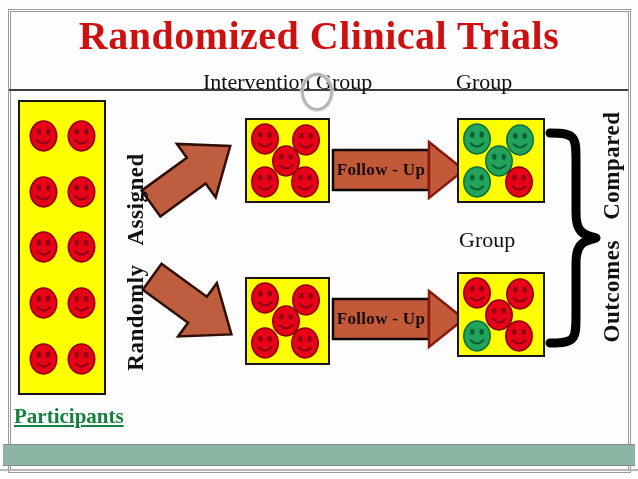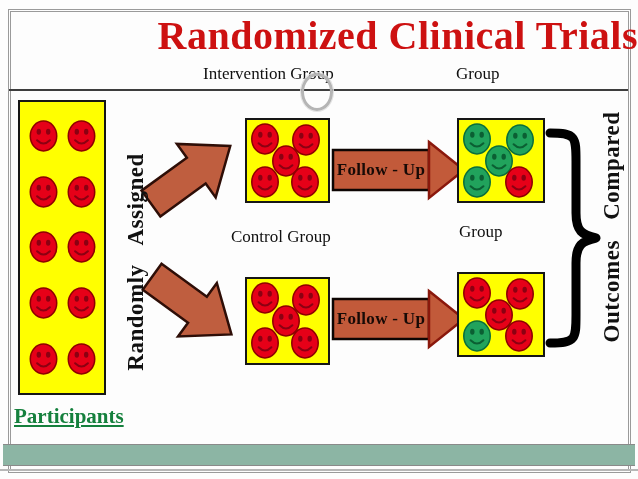--- a/index.html
+++ b/index.html
@@ -6,21 +6,21 @@
   body{
     width:638px;height:479px;position:relative;overflow:hidden;
     background:#fdfdfd;
     font-family:"Liberation Serif","DejaVu Serif",serif;
   }
   .frame{
     position:absolute;left:8px;top:9px;width:617px;height:458px;
     border:3px double #9a9a9a;background:transparent;z-index:0;
   }
   .slide-title{
-    position:absolute;top:12px;left:0;right:0;text-align:right;
+    position:absolute;top:12px;left:0;right:0;text-align:center;
     font-size:40px;font-weight:bold;color:#cd1111;letter-spacing:0.5px;z-index:3;
   }
   .title-rule{
     position:absolute;left:9px;right:10px;top:89px;height:2px;background:#3d3d3d;z-index:1;
   }
   .circle-mark{
     position:absolute;left:301px;top:73px;width:26px;height:32px;
     border:3px solid #b5b5b5;border-radius:50%;z-index:4;background:transparent;
     box-shadow:0 0 0 1px #e3e3e3;
   }
@@ -36,21 +36,21 @@
   .box-mid-bottom{left:245px;top:277px;width:85px;height:88px;}
   .box-right-bottom{left:457px;top:272px;width:88px;height:85px;}
   .dice .face{position:absolute;width:29px;height:33px;transform:translate(-50%,-50%);}
   .dice .p0{left:22%;top:23%}
   .dice .p1{left:73%;top:25%}
   .dice .p2{left:48%;top:50%}
   .dice .p3{left:22%;top:76%}
   .dice .p4{left:72%;top:76%}
   .face svg{display:block;width:100%;height:100%;}
   .glabel{
-    position:absolute;font-size:17px;line-height:26px;color:#101010;z-index:3;white-space:nowrap;
+    position:absolute;font-size:22px;line-height:26px;color:#101010;z-index:3;white-space:nowrap;margin-top:8px;
   }
   .vlabel{
     position:absolute;white-space:nowrap;font-weight:bold;font-size:23px;color:#111;
     transform:translate(-50%,-50%) rotate(-90deg);word-spacing:14px;z-index:3;letter-spacing:0.5px;
   }
   .vl-randomly{left:136px;top:262px;}
   .vl-outcomes{left:612px;top:227px;}
   .participants-label{
     position:absolute;left:14px;top:404px;font-size:21px;font-weight:bold;color:#15803d;z-index:3;text-decoration:underline;
   }
@@ -221,21 +221,20 @@
       <svg viewBox="0 0 34 38">
         <ellipse cx="17" cy="19" rx="15.5" ry="17.5" fill="#e60018" stroke="#8e0000" stroke-width="1.8"></ellipse>
         <ellipse cx="11.5" cy="14" rx="2.6" ry="3.4" fill="#8c0012"></ellipse>
         <ellipse cx="22.5" cy="14" rx="2.6" ry="3.4" fill="#8c0012"></ellipse>
         <path d="M9.5,24 Q17,31.5 24.5,24" fill="none" stroke="#8c0012" stroke-width="2.4" stroke-linecap="round"></path>
       </svg>
     </span>
   </div>
 
 <div class="glabel" style="left:231px;top:224px;">
-  <div>Control Group</div>
 </div>
 
 <div class="ybox box-mid-bottom dice">
     <span class="face p0">
       <svg viewBox="0 0 34 38">
         <ellipse cx="17" cy="19" rx="15.5" ry="17.5" fill="#e60018" stroke="#8e0000" stroke-width="1.8"></ellipse>
         <ellipse cx="11.5" cy="14" rx="2.6" ry="3.4" fill="#8c0012"></ellipse>
         <ellipse cx="22.5" cy="14" rx="2.6" ry="3.4" fill="#8c0012"></ellipse>
         <path d="M9.5,24 Q17,31.5 24.5,24" fill="none" stroke="#8c0012" stroke-width="2.4" stroke-linecap="round"></path>
       </svg>

